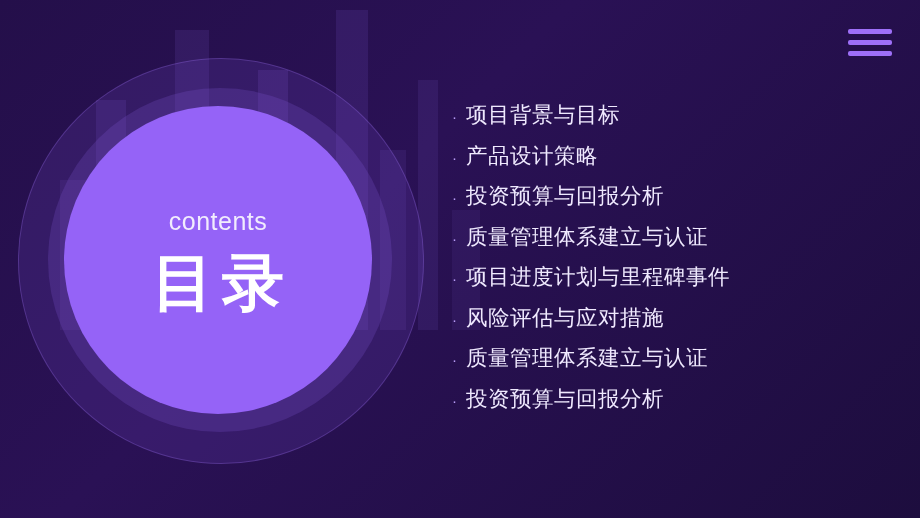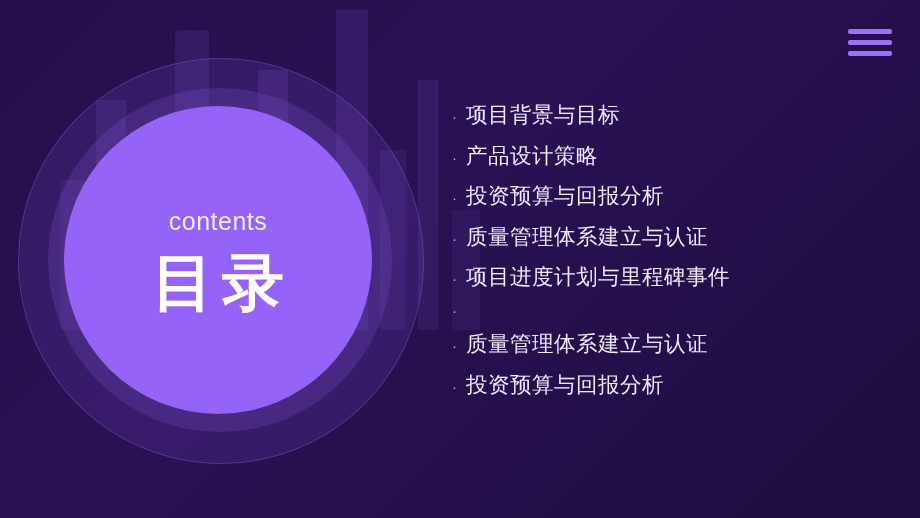--- a/index.html
+++ b/index.html
@@ -179,20 +179,21 @@
       <div class="toc-item">
         <span class="toc-dot">·</span>
         <span class="toc-label">质量管理体系建立与认证</span>
       </div>
       <div class="toc-item">
         <span class="toc-dot">·</span>
         <span class="toc-label">项目进度计划与里程碑事件</span>
       </div>
       <div class="toc-item">
         <span class="toc-dot">·</span>
+        <span class="toc-label">风险评估与应对措施</span>
       </div>
       <div class="toc-item">
         <span class="toc-dot">·</span>
         <span class="toc-label">质量管理体系建立与认证</span>
       </div>
       <div class="toc-item">
         <span class="toc-dot">·</span>
         <span class="toc-label">投资预算与回报分析</span>
       </div>
     </div>

